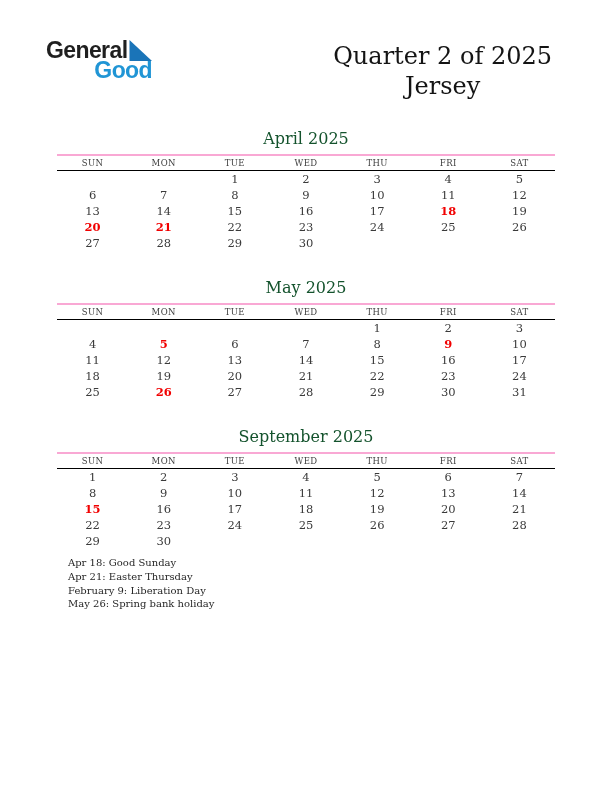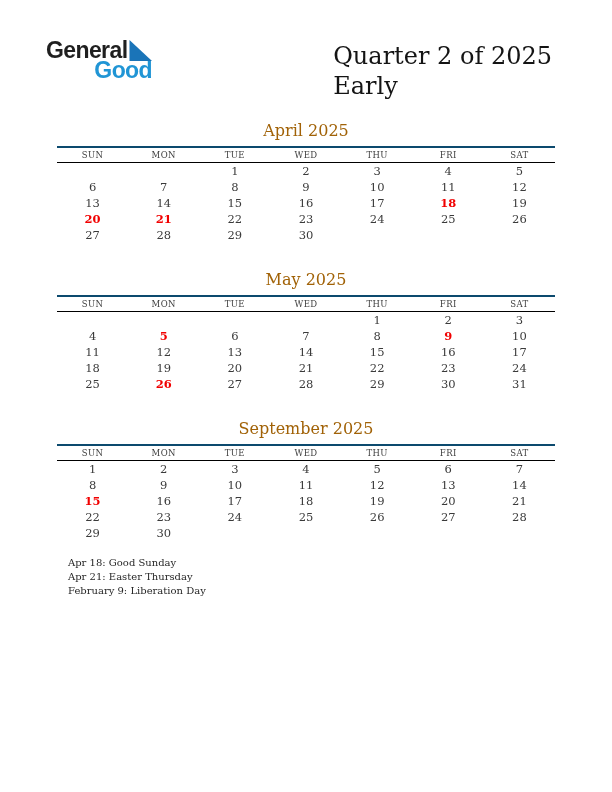--- a/index.html
+++ b/index.html
@@ -22,30 +22,30 @@
   .logo-row1{display:flex;align-items:flex-start;
     font-family:"Liberation Sans", sans-serif;font-weight:600;
     font-size:23px;line-height:24px;letter-spacing:-0.6px;color:var(--logo-dark);text-align:right;}
   .logo-triangle{display:inline-block;width:23px;height:21px;margin-left:2px;margin-top:2px;
     background:var(--logo-blue-triangle);
     clip-path:polygon(0 0,100% 100%,0 100%);}
   .logo-row2{text-align:right;margin-top:-4px;
     font-family:"Liberation Sans", sans-serif;font-weight:600;
     font-size:23px;line-height:24px;letter-spacing:-0.6px;color:var(--logo-blue-text);}
 
-  .doc-title{position:absolute;top:41px;right:60px;text-align:left;
+  .doc-title{position:absolute;top:41px;right:60px;text-align:center;
     font-size:24px;line-height:30px;color:#141414;}
 
   
   .months{position:absolute;left:57px;top:113px;width:498px;}
   .month{margin-bottom:27px;}
-  .month-title{margin:8px 0 5px 0;font-size:16px;line-height:20px;font-weight:400;
-    text-align:center;color:#a16207;}
+  .month-title{margin:16px 0 5px 0;font-size:16px;line-height:20px;font-weight:400;
+    text-align:center;color:#14532d;}
   table.cal{width:100%;border-collapse:collapse;table-layout:fixed;}
-  table.cal thead tr{border-top:2px solid #0c4a6e;border-bottom:1.5px solid #000;}
+  table.cal thead tr{border-top:2px solid #f9a8d4;border-bottom:1.5px solid #000;}
   table.cal th{height:14px;font-size:8.5px;font-weight:400;letter-spacing:0.4px;
     color:#3d3d3d;text-align:center;padding:0;}
   table.cal td{height:16px;font-size:11.5px;color:var(--ink);text-align:center;padding:0;}
   table.cal td.holiday{color:var(--holiday-red);font-weight:bold;}
 
   
   .holidays{position:absolute;left:68px;top:556px;
     font-size:10px;line-height:13.8px;color:#262626;}
 </style>
 </head>
@@ -58,21 +58,21 @@
       <span>General</span>
       <span class="logo-triangle"></span>
     </div>
     <div class="logo-row2">
       <span>Good</span>
     </div>
   </div>
 
   <div class="doc-title">
     <div>Quarter 2 of 2025</div>
-    <div>Early</div>
+    <div>Jersey</div>
   </div>
 
   <div class="months" id="months">
       <section class="month">
         <h2 class="month-title">April 2025</h2>
         <table class="cal">
           <thead>
             <tr>
               <th>SUN</th>
               <th>MON</th>
@@ -257,15 +257,16 @@
             </tr>
           </tbody>
         </table>
       </section>
     </div>
 
   <div class="holidays" id="holidays">
       <div>Apr 18: Good Sunday</div>
       <div>Apr 21: Easter Thursday</div>
       <div>February 9: Liberation Day</div>
+      <div>May 26: Spring bank holiday</div>
     </div>
 
 </div>
 
 </body></html>

